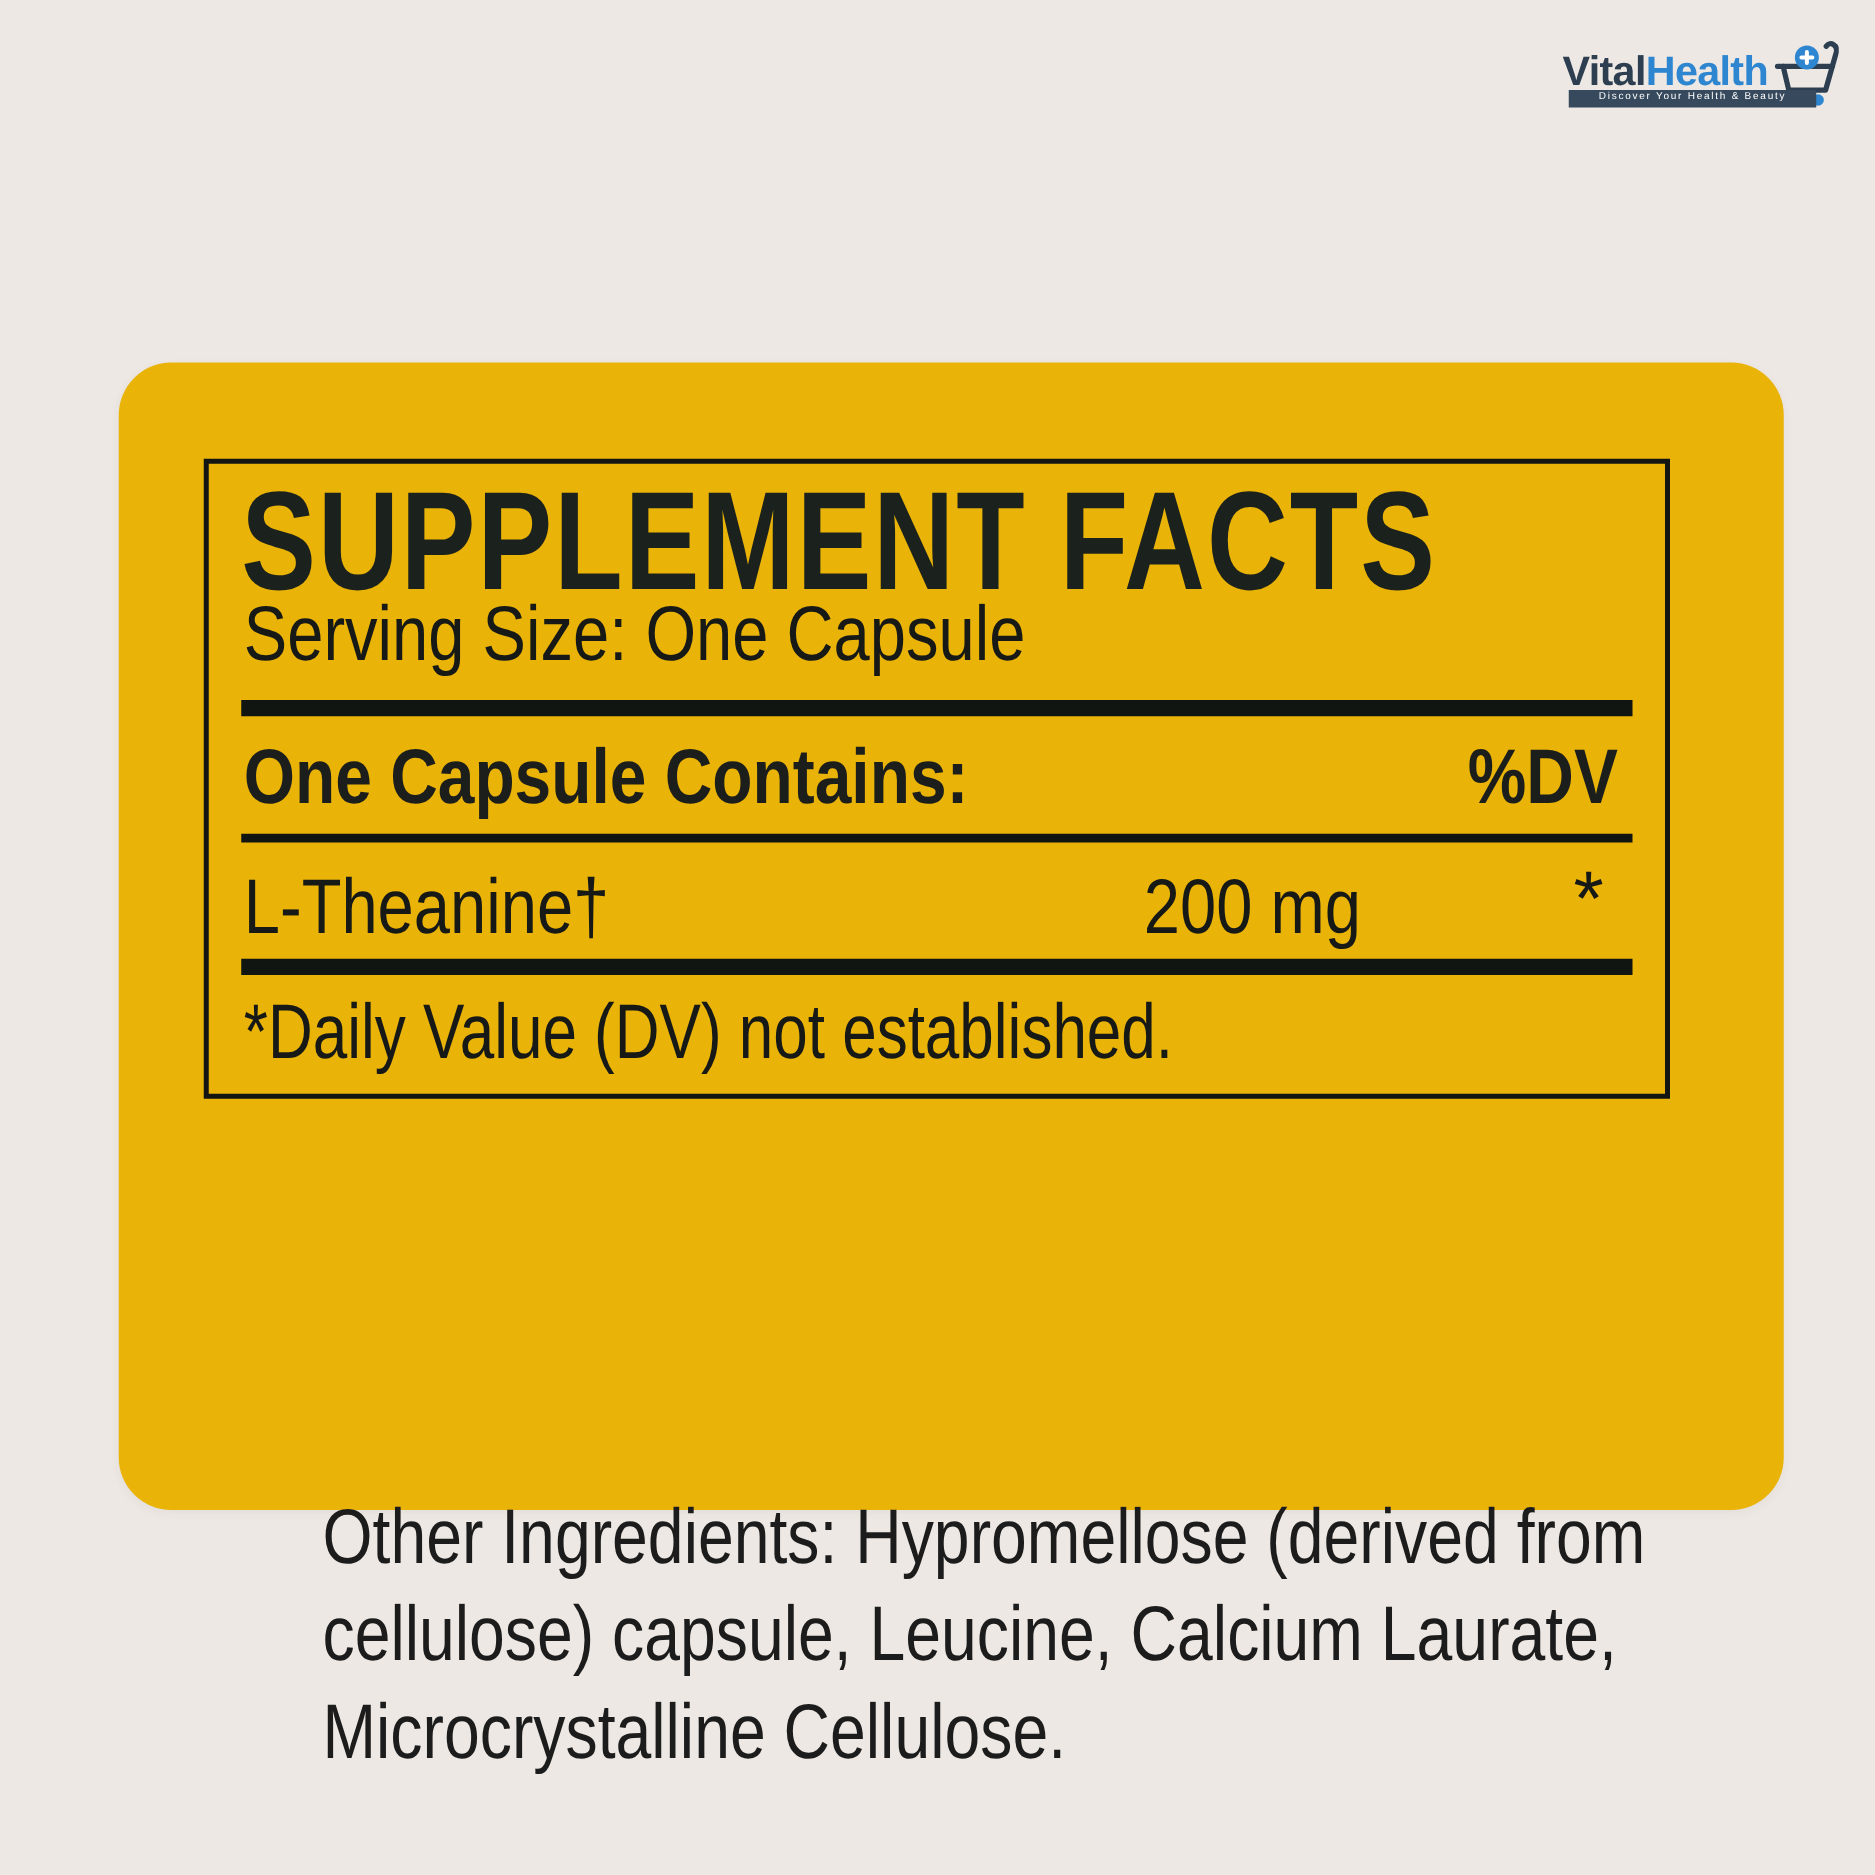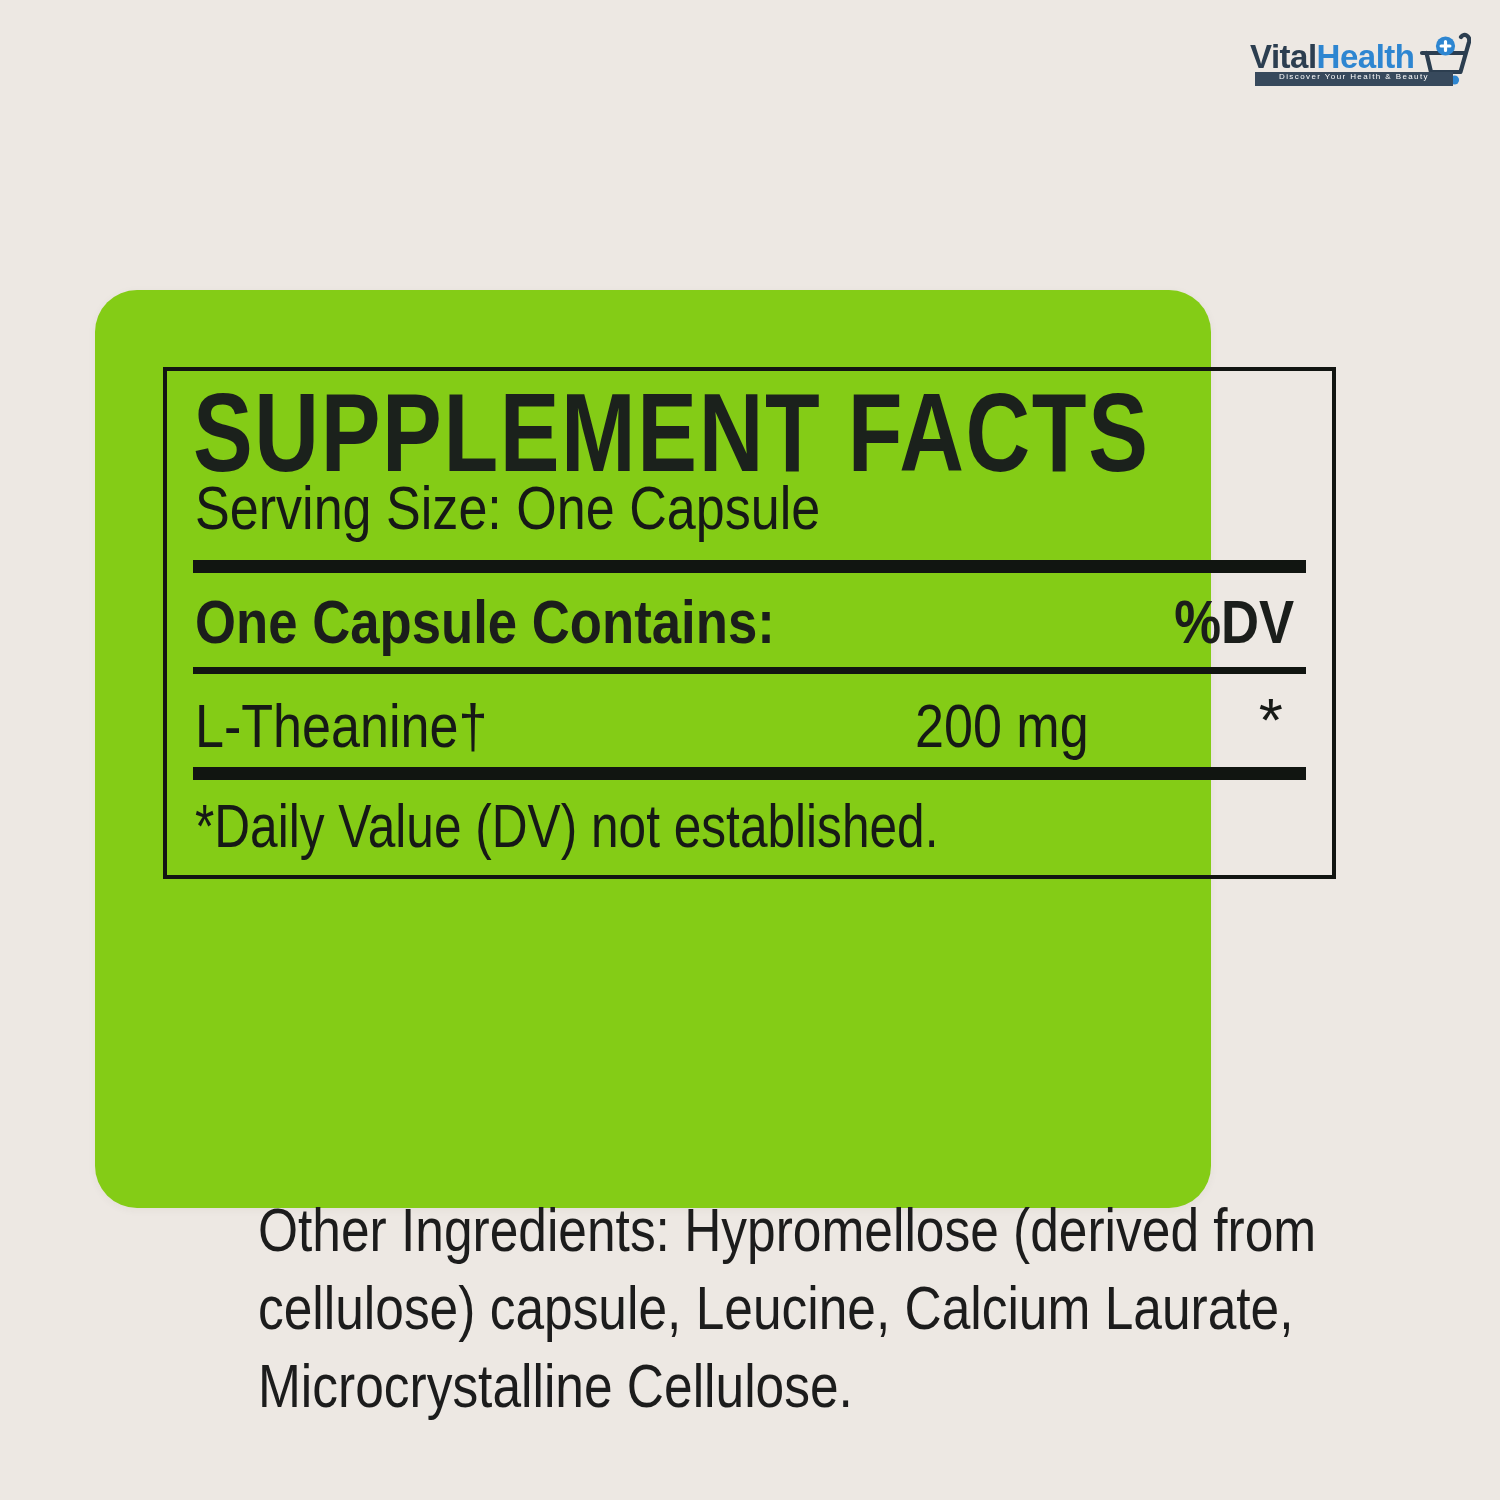--- a/index.html
+++ b/index.html
@@ -46,23 +46,23 @@
     align-items: flex-start;
     justify-content: center;
     white-space: nowrap;
   }
 
   
   .card {
     position: absolute;
     left: 95px;
     top: 290px;
-    width: 1116px;
+    width: 1332px;
     height: 918px;
-    background: #84cc16;
+    background: #eab308;
     border-radius: 42px;
     box-shadow: 0 2px 8px rgba(60,50,40,0.05);
   }
 
   
   .facts-box {
     position: absolute;
     left: 68px;   
     top: 77px;    
     width: 1173px;

